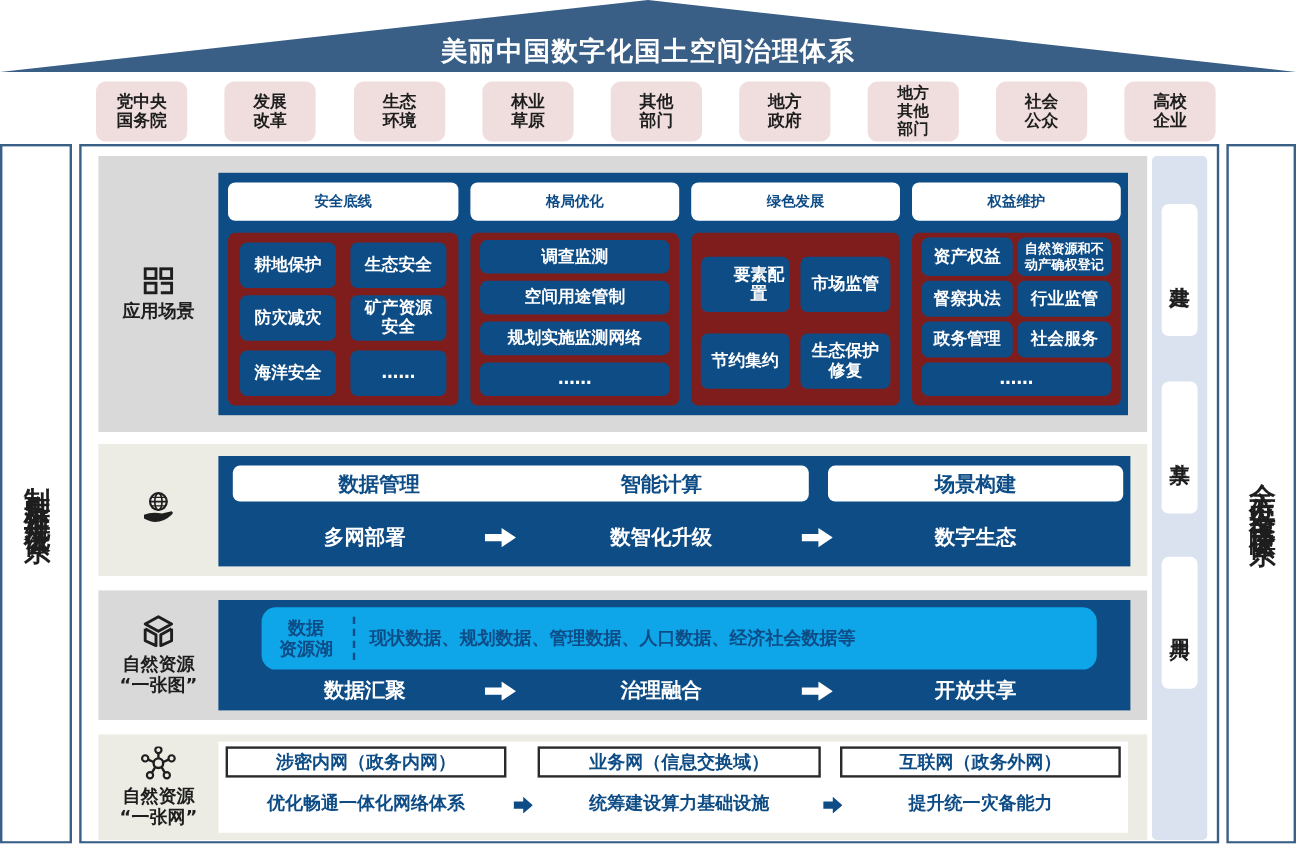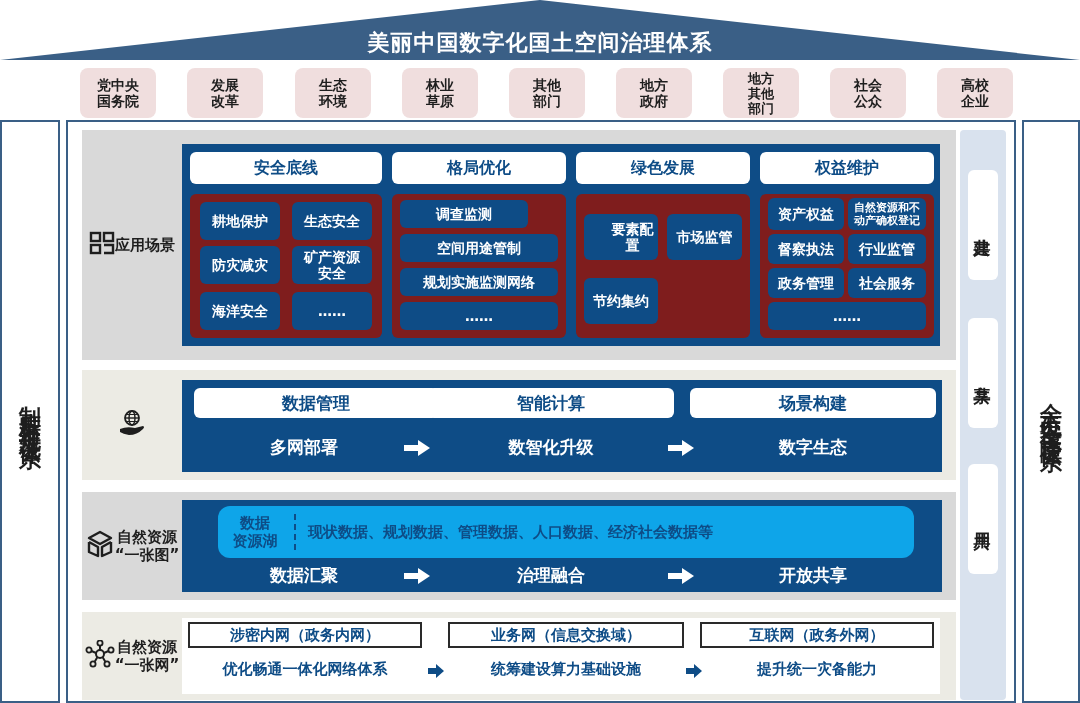--- a/index.html
+++ b/index.html
@@ -16,28 +16,28 @@
   .side-panel .vtext { writing-mode: vertical-rl; text-orientation: upright; font-size: 22px; font-weight: bold; letter-spacing: 6px; color: #1e1e1e; }
 
   .main-frame { position: absolute; left: 66px; top: 120px; width: 950px; height: 583px; border: 2px solid #3a5f86; background: #fff; }
 
   .layer { position: absolute; left: 14px; width: 874px; }
   .layer-app { top: 8px; height: 230px; background: #d9d9d9; }
   .layer-platform { top: 248px; height: 110px; background: #ecebe4; }
   .layer-map { top: 370px; height: 108px; background: #d9d9d9; }
   .layer-net { top: 490px; height: 88px; background: #ecebe4; }
 
-  .layer-label { position: absolute; left: 0; width: 100px; top: 0; bottom: 0; display: flex; flex-direction: row; align-items: center; justify-content: center; font-size: 15px; font-weight: bold; line-height: 18px; text-align: center; white-space: pre-line; }
+  .layer-label { position: absolute; left: 0; width: 100px; top: 0; bottom: 0; display: flex; flex-direction: column; align-items: center; justify-content: center; font-size: 15px; font-weight: bold; line-height: 18px; text-align: center; white-space: pre-line; }
   .layer-label svg { margin-bottom: 4px; }
 
   .blue-box { position: absolute; background: #0e4c86; }
 
   .app-box { left: 100px; top: 14px; width: 758px; height: 202px; padding: 8px; }
   .app-col { position: absolute; top: 8px; }
-  .col-head { height: 32px; background: #fff; border-radius: 6px; display: flex; align-items: center; justify-content: center; font-size: 16px; font-weight: bold; color: #0e4c86; }
+  .col-head { height: 32px; background: #fff; border-radius: 6px; display: flex; align-items: center; justify-content: center; font-size: 12px; font-weight: bold; color: #0e4c86; }
   .col-body { position: absolute; top: 42px; left: 0; right: 0; height: 144px; background: #7f1d1d; border-radius: 6px; }
   .chip { position: absolute; background: #0e4c86; color: #fff; border-radius: 6px; display: flex; align-items: center; justify-content: center; text-align: center; font-size: 14px; font-weight: bold; line-height: 16px; white-space: pre-line; }
   .chip.small { font-size: 11px; line-height: 13px; }
 
   .plat-box { left: 100px; top: 10px; width: 760px; height: 92px; }
   .plat-head { position: absolute; top: 8px; height: 30px; background: #fff; border-radius: 6px; display: flex; align-items: center; justify-content: center; font-size: 17px; font-weight: bold; color: #0e4c86; }
   .flow-text { position: absolute; color: #fff; font-size: 17px; font-weight: bold; text-align: center; }
   .arrow-white { position: absolute; width: 26px; height: 16px; }
 
   .map-box { left: 100px; top: 8px; width: 760px; height: 92px; }
@@ -119,33 +119,35 @@
           <div class="chip" style="left:102px; top:52px; width:80px; height:38px;">矿产资源
 安全</div>
           <div class="chip" style="left:10px; top:98px; width:80px; height:38px;">海洋安全</div>
           <div class="chip" style="left:102px; top:98px; width:80px; height:38px;">……</div>
         </div>
       </div>
 
       <div class="app-col" style="left:210px; width:174px; height:188px;">
         <div class="col-head">格局优化</div>
         <div class="col-body">
-          <div class="chip" style="left:8px; top:6px; width:128px; height:28px;">调查监测</div>
+          <div class="chip" style="left:8px; top:6px; width:158px; height:28px;">调查监测</div>
           <div class="chip" style="left:8px; top:40px; width:158px; height:28px;">空间用途管制</div>
           <div class="chip" style="left:8px; top:74px; width:158px; height:28px;">规划实施监测网络</div>
           <div class="chip" style="left:8px; top:108px; width:158px; height:28px;">……</div>
         </div>
       </div>
 
       <div class="app-col" style="left:394px; width:174px; height:188px;">
         <div class="col-head">绿色发展</div>
         <div class="col-body">
           <div class="chip" style="left:8px; top:20px; width:74px; height:46px;padding-left:23px;">要素配置</div>
           <div class="chip" style="left:91px; top:20px; width:75px; height:46px;">市场监管</div>
           <div class="chip" style="left:8px; top:84px; width:74px; height:46px;">节约集约</div>
+          <div class="chip" style="left:91px; top:84px; width:75px; height:46px;">生态保护
+修复</div>
         </div>
       </div>
 
       <div class="app-col" style="left:578px; width:174px; height:188px;">
         <div class="col-head">权益维护</div>
         <div class="col-body">
           <div class="chip" style="left:8px; top:4px; width:76px; height:32px;">资产权益</div>
           <div class="chip small" style="left:88px; top:4px; width:78px; height:32px;">自然资源和不
 动产确权登记</div>
           <div class="chip" style="left:8px; top:40px; width:76px; height:30px;">督察执法</div>

